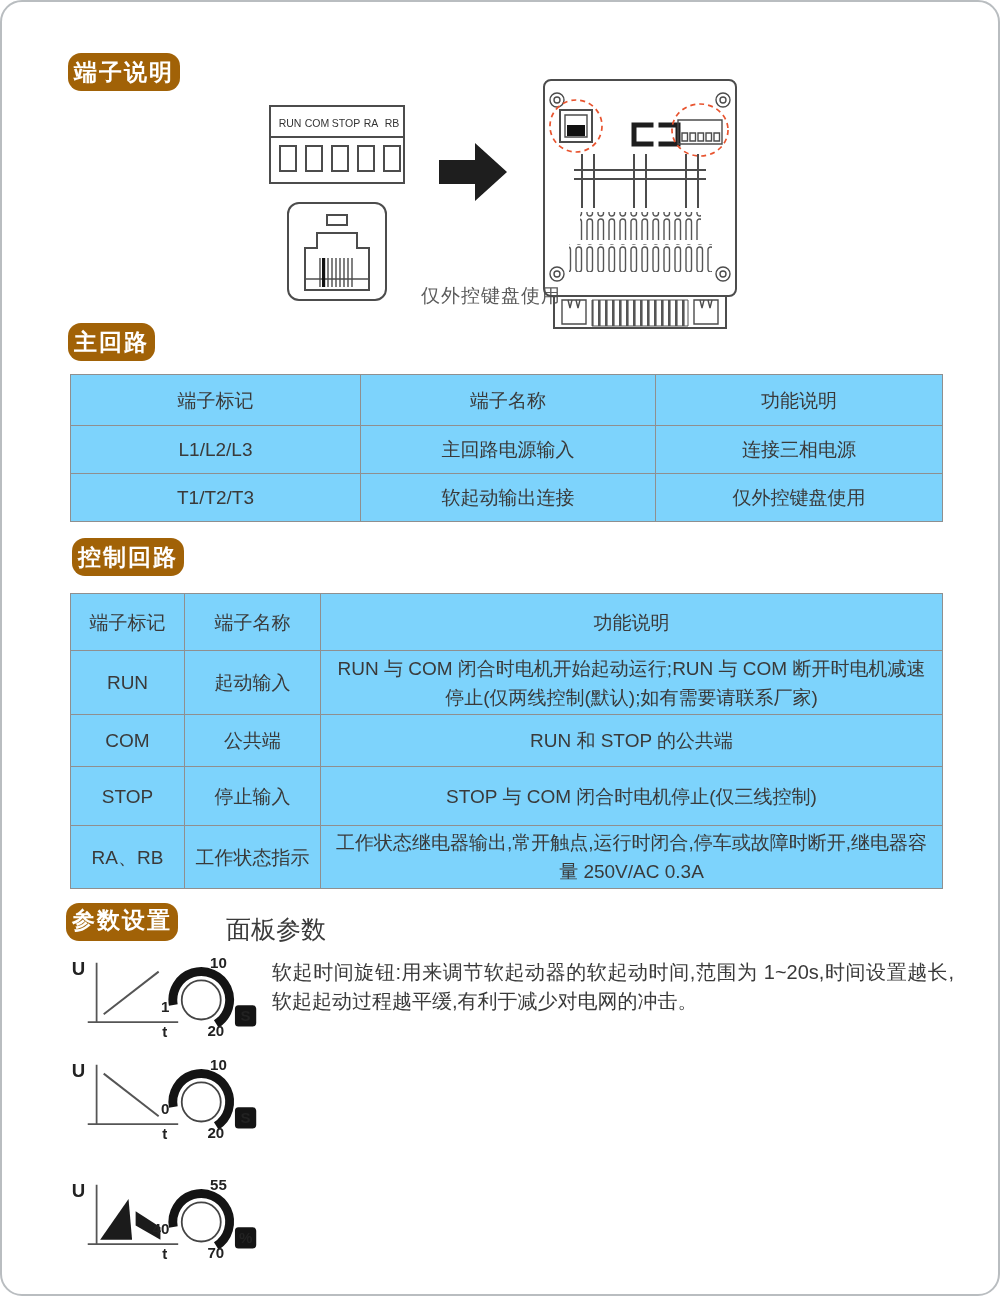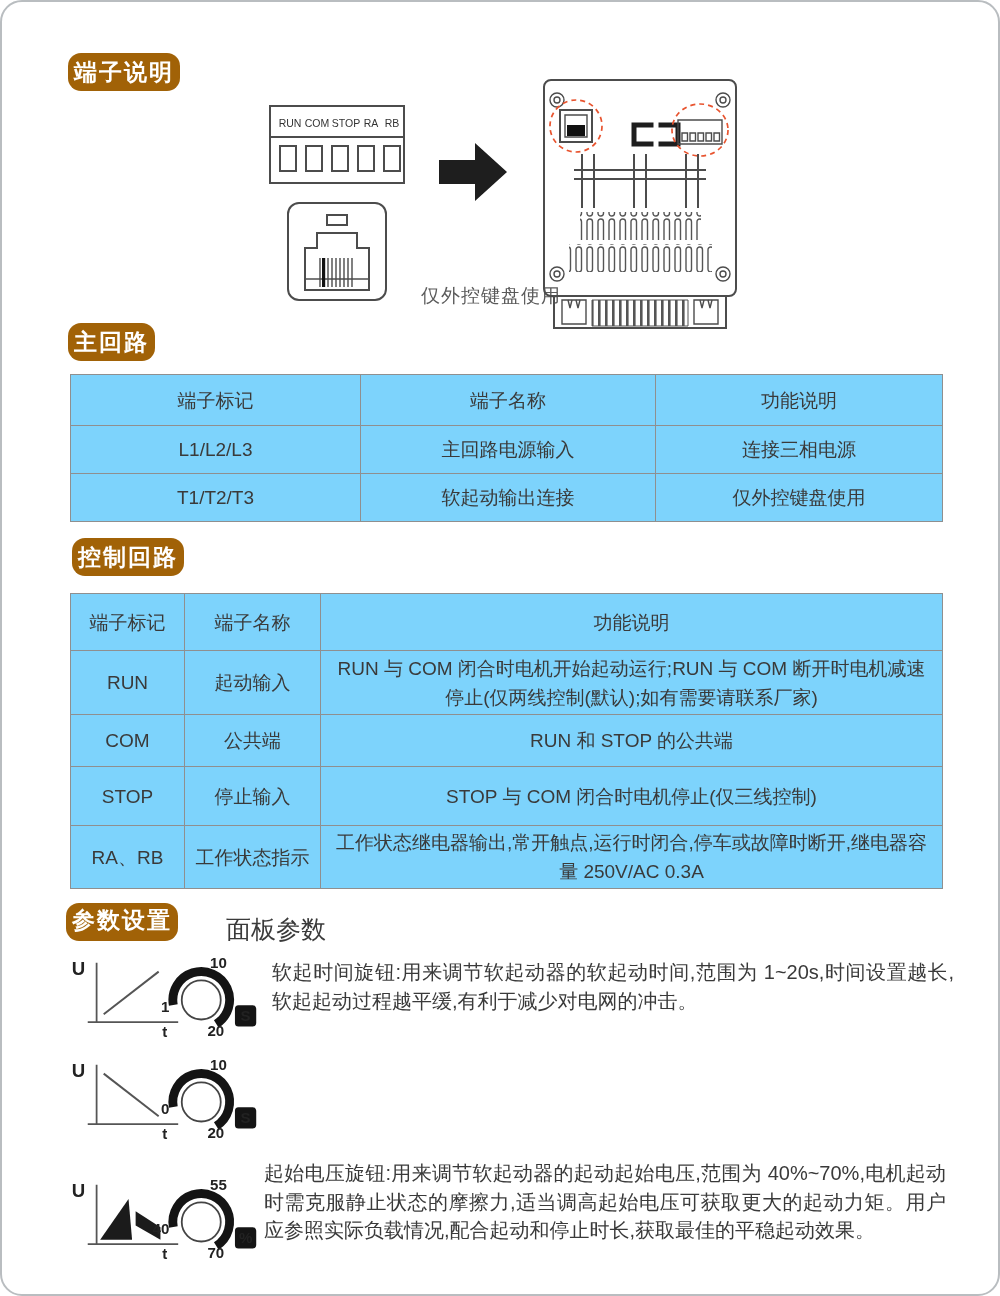--- a/index.html
+++ b/index.html
@@ -251,15 +251,14 @@
       <polygon points="74,40 102,58 102,72 74,56" fill="#1b1b1b"></polygon>
     </g>
     <path class="arc" d="M 116.5,57.6 A 32,32 0 1 1 165,79"></path>
     <circle cx="148" cy="52" r="22" class="kcirc"></circle>
     <text x="112" y="66" text-anchor="end" class="tick">40</text>
     <text x="158" y="16" class="tick">55</text>
     <text x="155" y="93" class="tick">70</text>
     <rect x="186" y="58" width="24" height="24" rx="4" class="unit-bg"></rect>
     <text x="198" y="76" class="unit-txt">%</text>
   </svg>
-  <div class="ptext" id="p3">起始电压旋钮:用来调节软起动器的起动起始电压,范围为 40%~70%,电机起动时需克服静止状态的摩擦力,适当调高起始电压可获取更大的起动力矩。用户应参照实际负载情况,配合起动和停止时长,获取最佳的平稳起动效果。</div>
 
 </div>
 
 </body></html>

